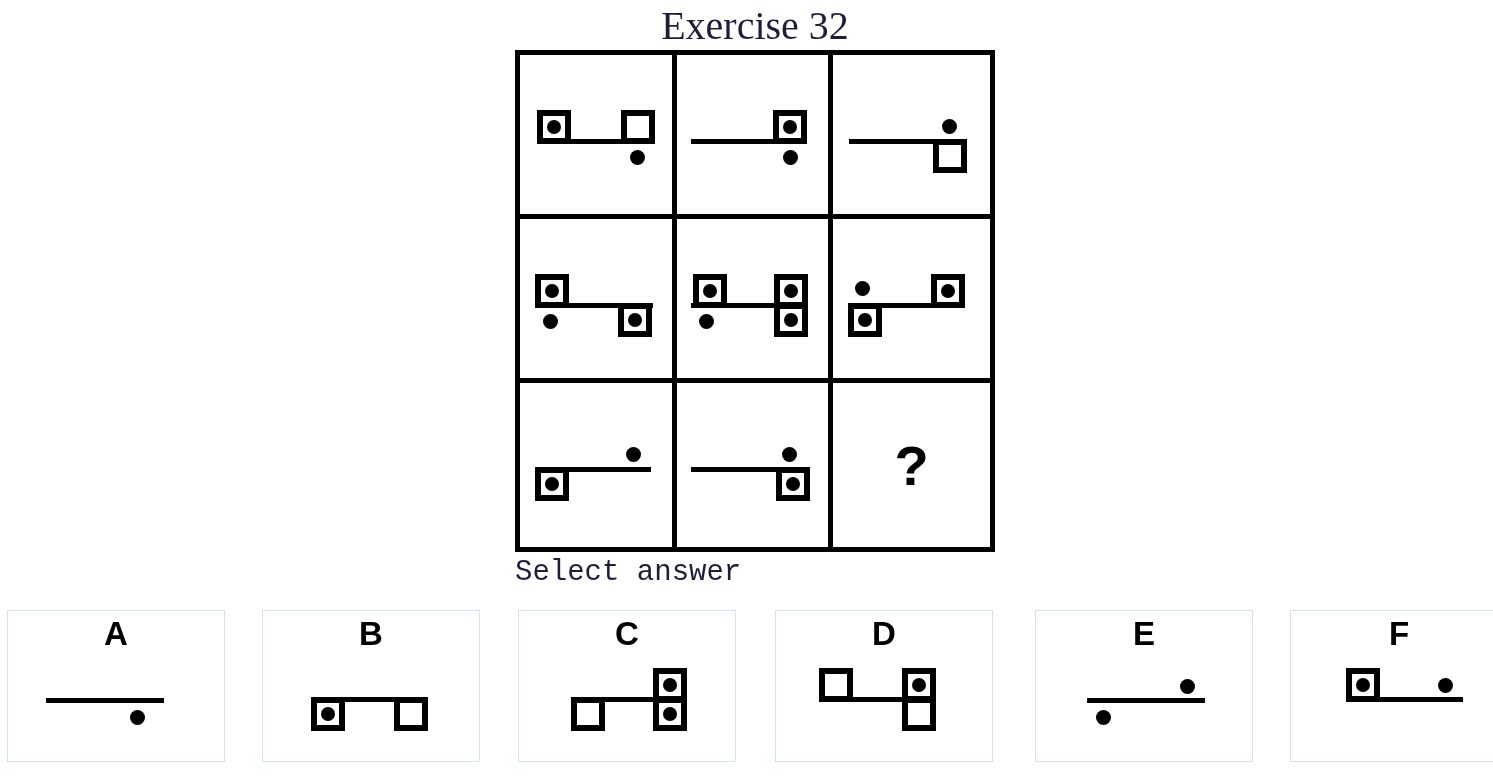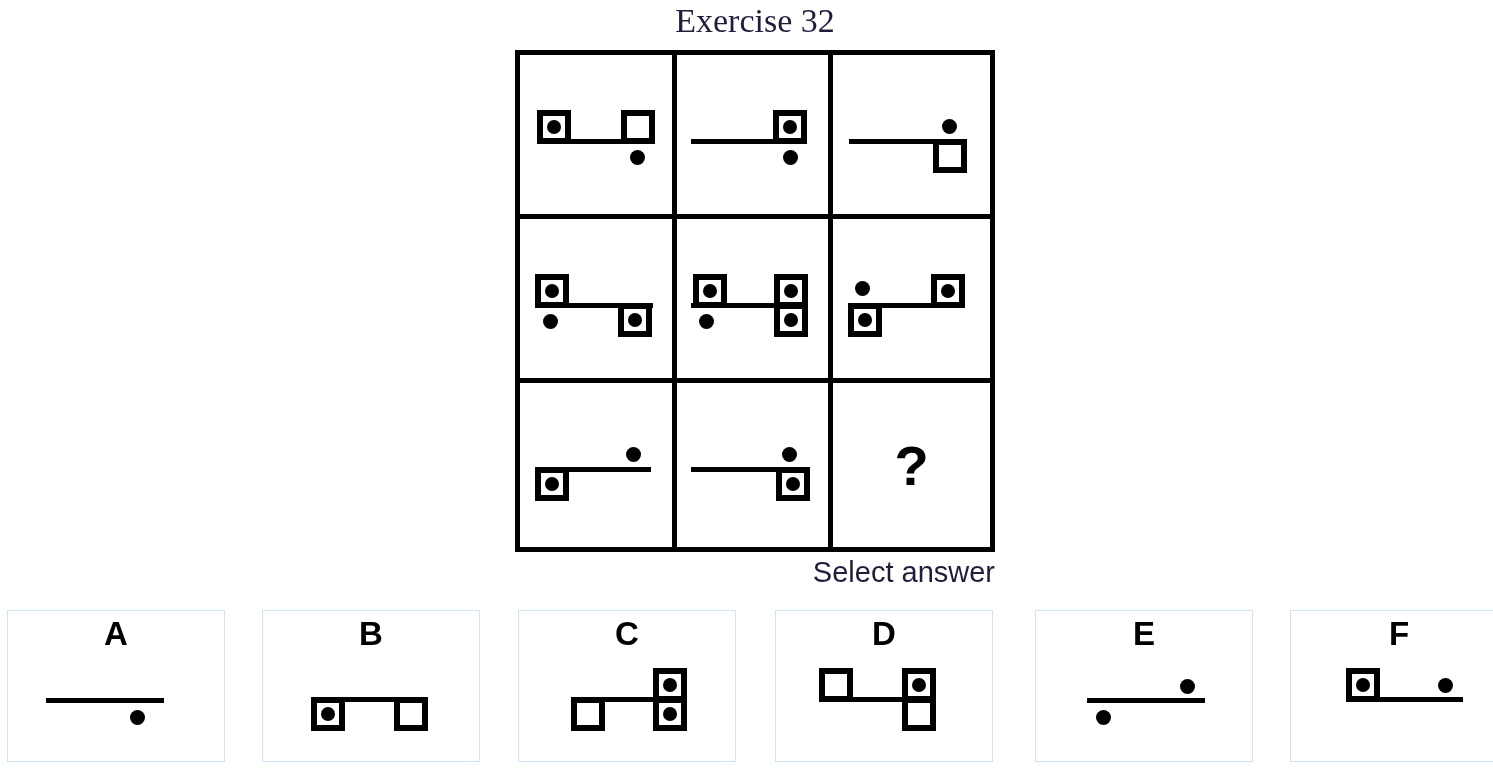--- a/index.html
+++ b/index.html
@@ -9,21 +9,21 @@
   }
   html,body{margin:0;padding:0;}
   body{
     width:1493px;height:783px;position:relative;overflow:hidden;
     background:#ffffff;font-family:"Liberation Sans",sans-serif;
   }
   .page-title{
     position:absolute;left:515px;top:2px;width:480px;
     text-align:center;
     font-family:"Liberation Serif",serif;
-    font-size:34px;color:var(--text-color);
+    font-size:40px;color:var(--text-color);
   }
   .grid{
     position:absolute;left:515px;top:50px;width:480px;height:502px;
     box-sizing:border-box;border:5px solid var(--fig-color);
     display:grid;grid-template-columns:repeat(3,1fr);grid-template-rows:repeat(3,1fr);
     background:#ffffff;
   }
   .cell{
     position:relative;
     border-right:5px solid var(--fig-color);
@@ -40,22 +40,22 @@
   }
   .fig-dot{position:absolute;width:15px;height:15px;border-radius:50%;background:var(--fig-color);}
   .fig-dot-in{width:14px;height:14px;border-radius:50%;background:var(--fig-color);}
   .q-mark{
     position:absolute;inset:0;display:flex;align-items:center;justify-content:center;
     font-weight:700;font-size:56px;color:var(--fig-color);
     font-family:"Liberation Sans",sans-serif;
   }
   .select-answer{
     position:absolute;left:515px;top:556px;width:480px;
-    text-align:right;
-    font-family:Liberation Sans, sans-serif;
+    text-align:left;
+    font-family:Liberation Mono, monospace;
     font-size:29px;color:var(--text-color);
   }
   .answer{
     position:absolute;top:610px;width:218px;height:152px;
     box-sizing:border-box;border:1.5px solid var(--box-border);
     background:#ffffff;cursor:pointer;
   }
   .answer-a{left:7px;}
   .answer-b{left:262px;}
   .answer-c{left:518px;}

